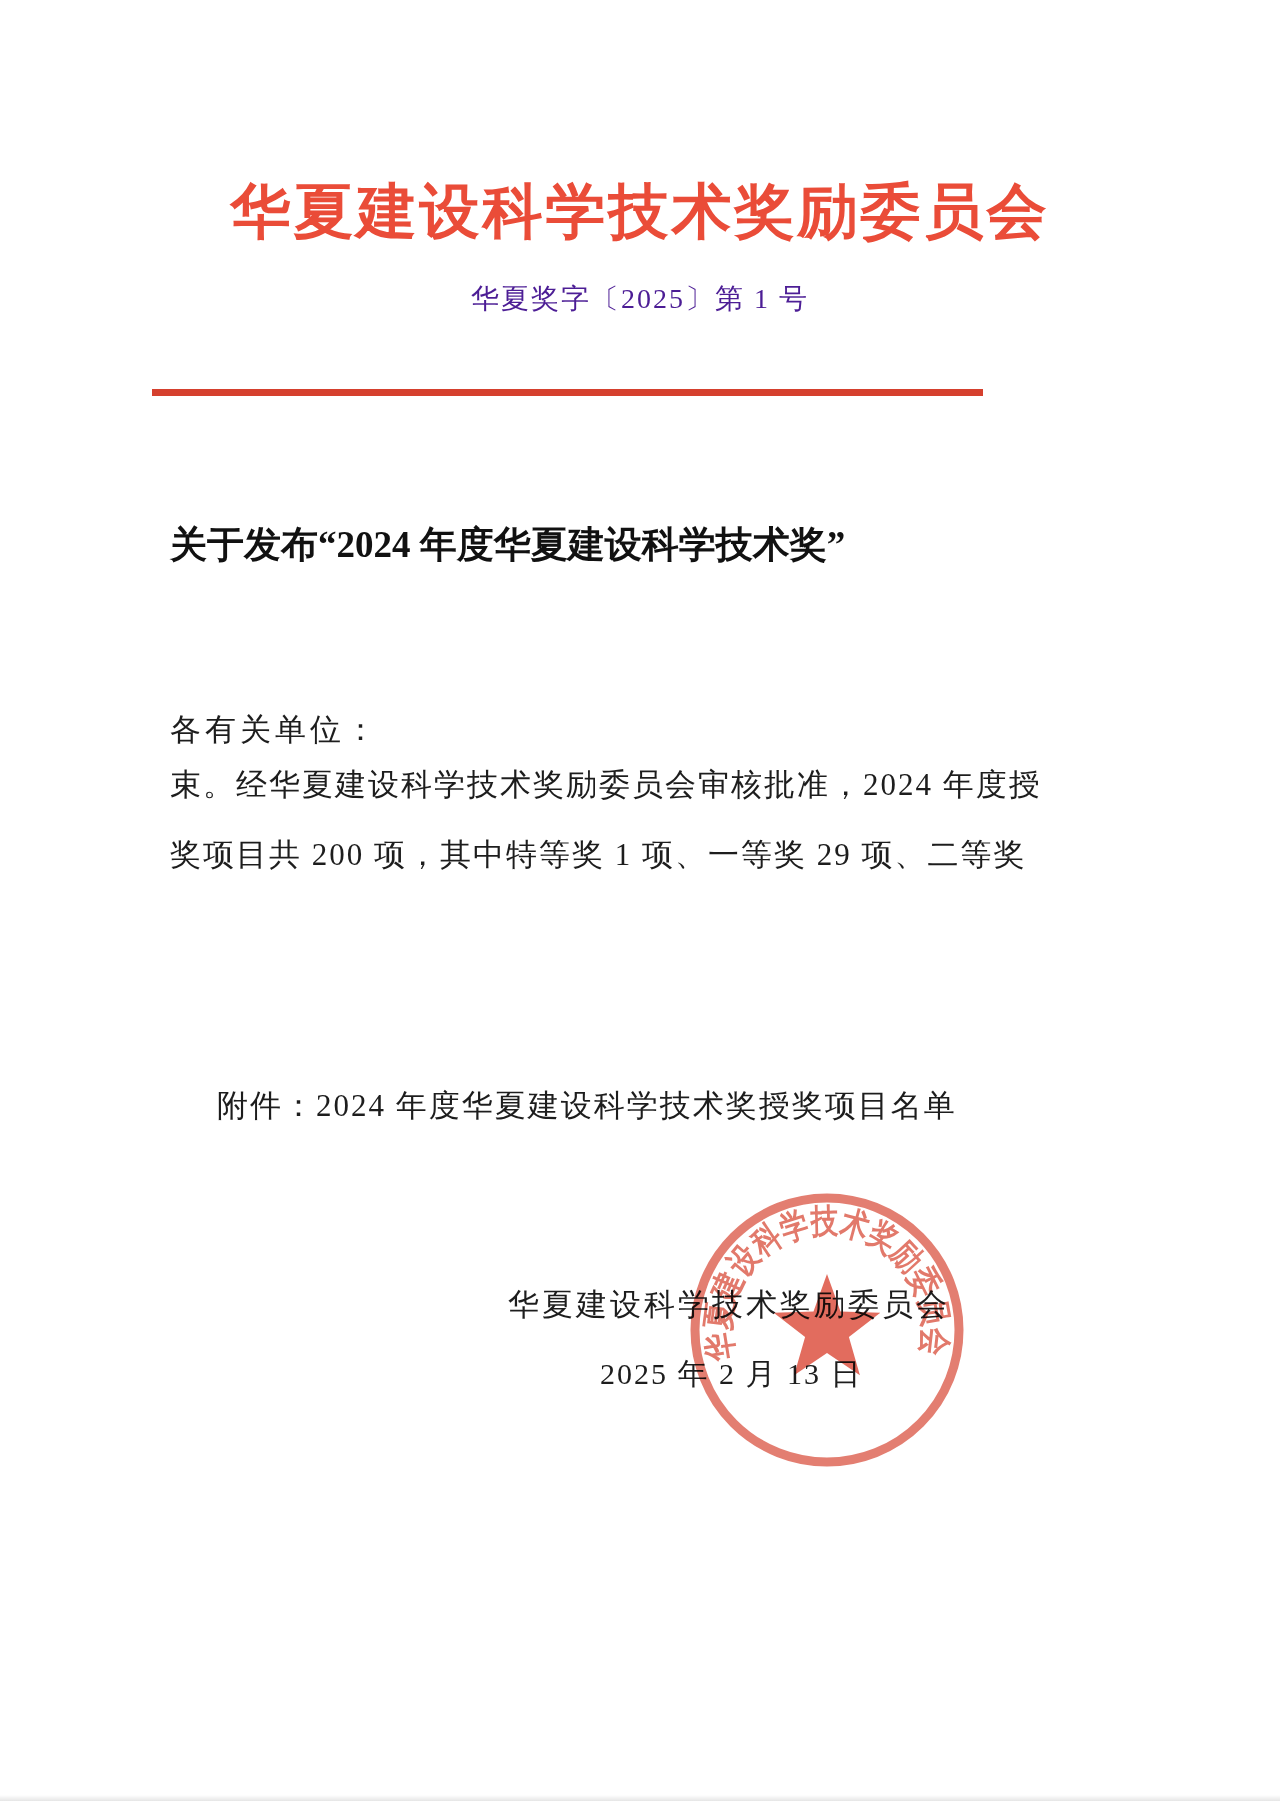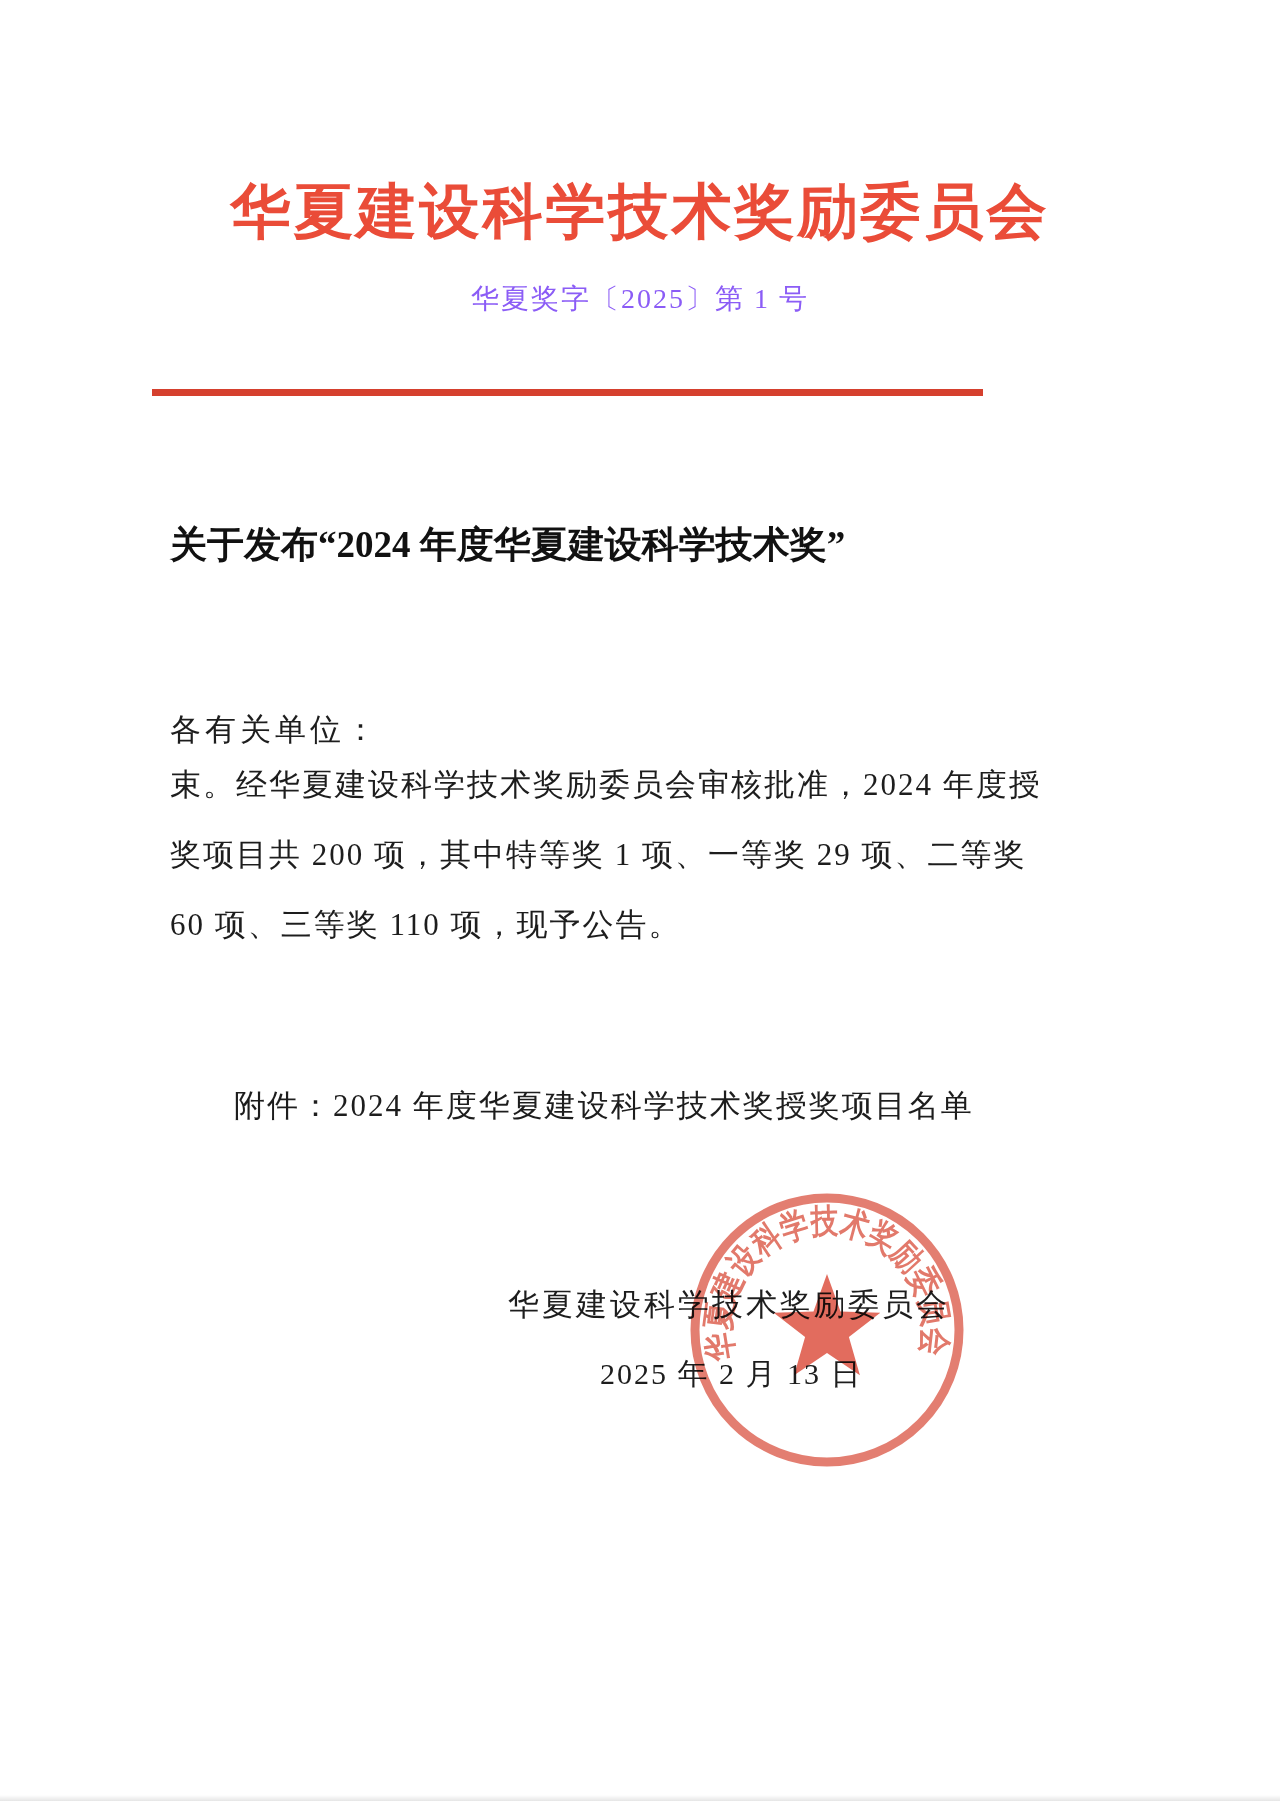--- a/index.html
+++ b/index.html
@@ -15,21 +15,21 @@
     position:absolute;top:172px;left:0;width:100%;
     text-align:center;
     font-size:60px;font-weight:900;
     letter-spacing:3px;
     color:#ea4c38;
     font-family:"Liberation Serif","DejaVu Serif",serif;
   }
   .doc-number{
     position:absolute;top:280px;left:0;width:100%;
     text-align:center;
-    font-size:28px;color:#8b5cf6;letter-spacing:2px;
+    font-size:28px;color:#4c1d95;letter-spacing:2px;
   }
   .red-rule{
     position:absolute;top:389px;left:152px;width:831px;height:7px;
     background:#d5402e;
   }
   .notice-title{
     position:absolute;top:518px;left:170px;width:860px;
     text-align:left;
     font-size:37px;font-weight:bold;color:#111;
     line-height:53px;
@@ -44,21 +44,21 @@
   }
   .body-line{
     height:70px;line-height:70px;
     text-align:justify;
     text-align-last:justify;
     white-space:nowrap;
   }
   .body-line.first{padding-left:64px;}
   .body-line.last{text-align-last:left;}
   .attachment-line{
-    position:absolute;top:1085px;left:234px;width:760px;
+    position:absolute;top:1085px;left:217px;width:760px;
     font-size:31px;letter-spacing:2px;
   }
   .signature-line{
     position:absolute;top:1284px;left:508px;
     font-size:31px;letter-spacing:3px;
   }
   .date-line{
     position:absolute;top:1354px;left:600px;width:300px;
     text-align:left;
     font-size:30px;letter-spacing:2px;
@@ -86,21 +86,20 @@
 
   <div class="notice-title">
     <div>关于发布“2024 年度华夏建设科学技术奖”</div>
   </div>
 
   <div class="salutation">各有关单位：</div>
 
   <div class="body-block">
     <div class="body-line">束。经华夏建设科学技术奖励委员会审核批准，2024 年度授</div>
     <div class="body-line">奖项目共 200 项，其中特等奖 1 项、一等奖 29 项、二等奖</div>
-    <div class="body-line last">60 项、三等奖 110 项，现予公告。</div>
   </div>
 
   <div class="attachment-line">附件：2024 年度华夏建设科学技术奖授奖项目名单</div>
 
   <div class="signature-line">华夏建设科学技术奖励委员会</div>
 
   <div class="date-line">2025 年 2 月 13 日</div>
 
   <svg class="seal" viewBox="0 0 300 300" xmlns="http://www.w3.org/2000/svg">
     <circle cx="150" cy="150" r="132" fill="none" stroke="#d84b38" stroke-width="9" opacity="0.82"></circle>

